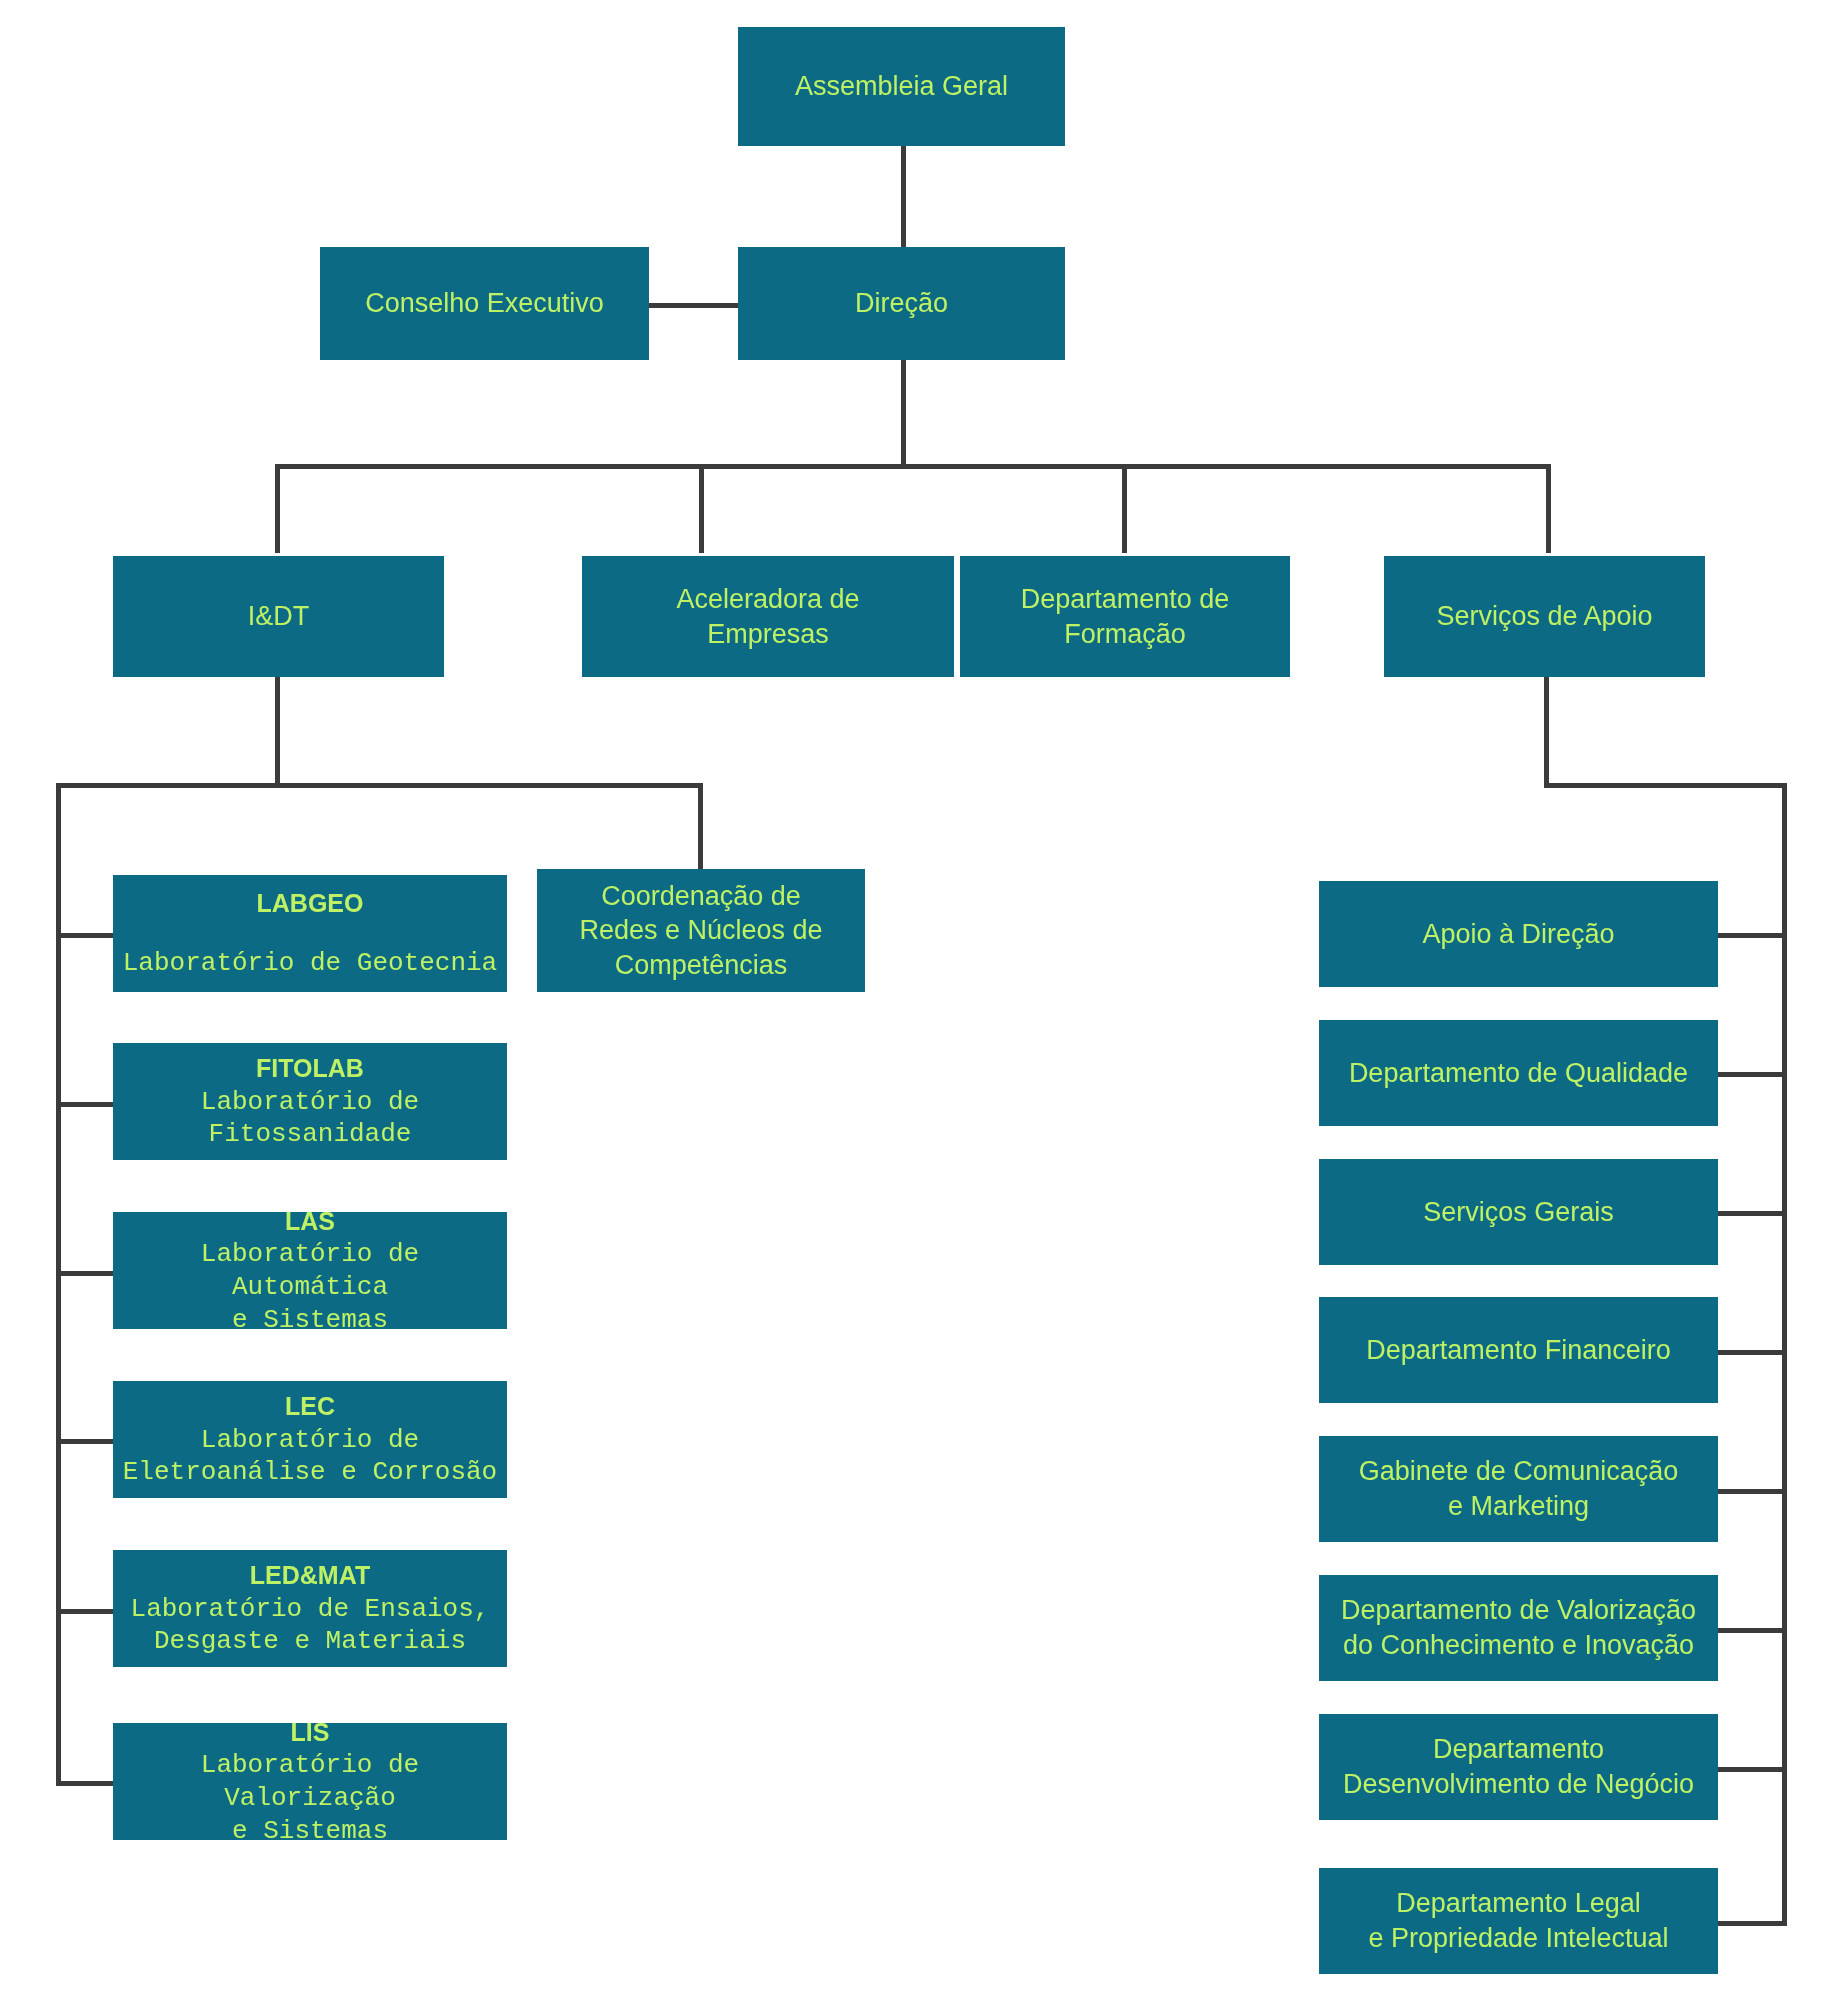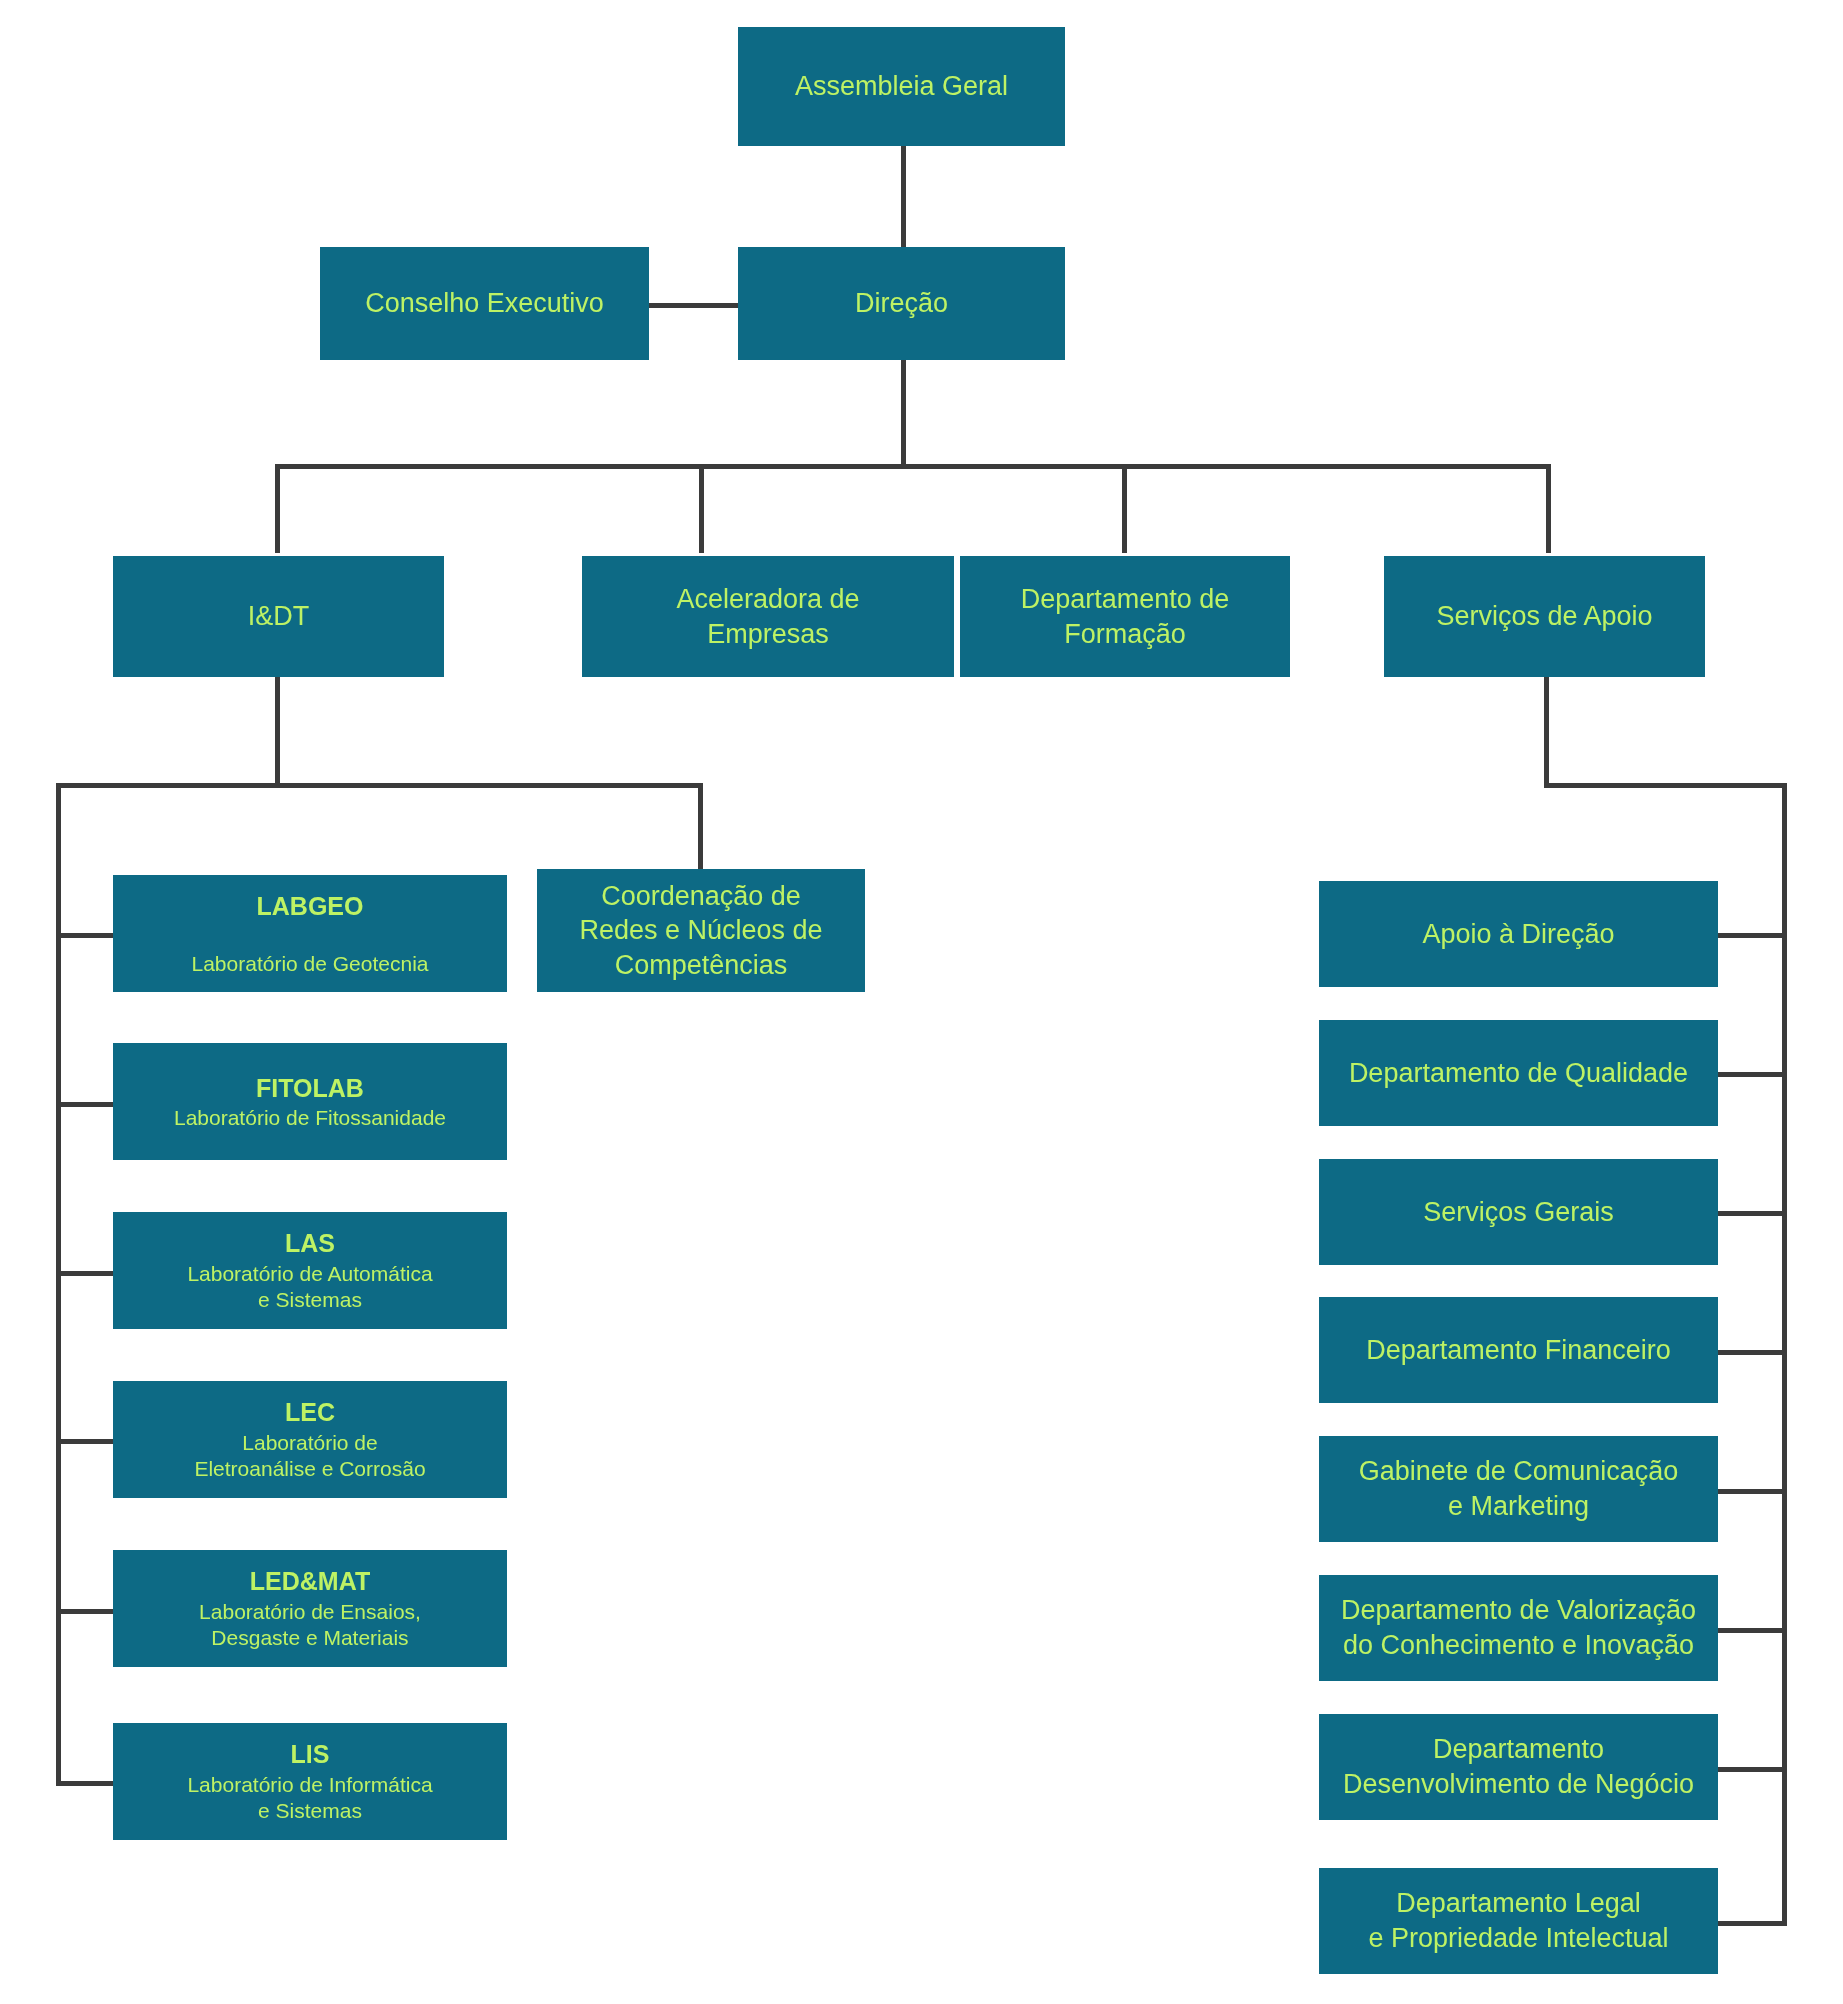--- a/index.html
+++ b/index.html
@@ -32,24 +32,25 @@
     font-size: 27px;
     font-weight: normal;
     white-space: pre-line;
   }
   .node.has-sub .title {
     font-weight: bold;
     font-size: 25px;
     margin-bottom: 1.5px;
   }
   .node .subtitle {
-    font-size: 21px;
+    font-size: 26px;
     font-weight: normal;
     white-space: pre-line;
     line-height: 1.26;
+    font-family: Liberation Mono, monospace;
   }
   .conn {
     position: absolute;
     background: #3b3b3b;
   }
   .conn.v { width: 4.5px; }
   .conn.h { height: 4.5px; }
 </style>
 </head>
 <body>
@@ -138,21 +139,21 @@
     <div class="subtitle">Laboratório de
 Eletroanálise e Corrosão</div>
   </div>
   <div class="node has-sub" style="left:113px; top:1550px; width:394px; height:117px;">
     <div class="title">LED&amp;MAT</div>
     <div class="subtitle">Laboratório de Ensaios,
 Desgaste e Materiais</div>
   </div>
   <div class="node has-sub" style="left:113px; top:1723px; width:394px; height:117px;">
     <div class="title">LIS</div>
-    <div class="subtitle">Laboratório de Informática
+    <div class="subtitle">Laboratório de Valorização
 e Sistemas</div>
   </div>
 
   <div class="node" style="left:537px; top:869px; width:328px; height:123px;">
     <div class="title">Coordenação de
 Redes e Núcleos de
 Competências</div>
   </div>
 
   <div class="node" style="left:1319px; top:881px; width:399px; height:106px;">

